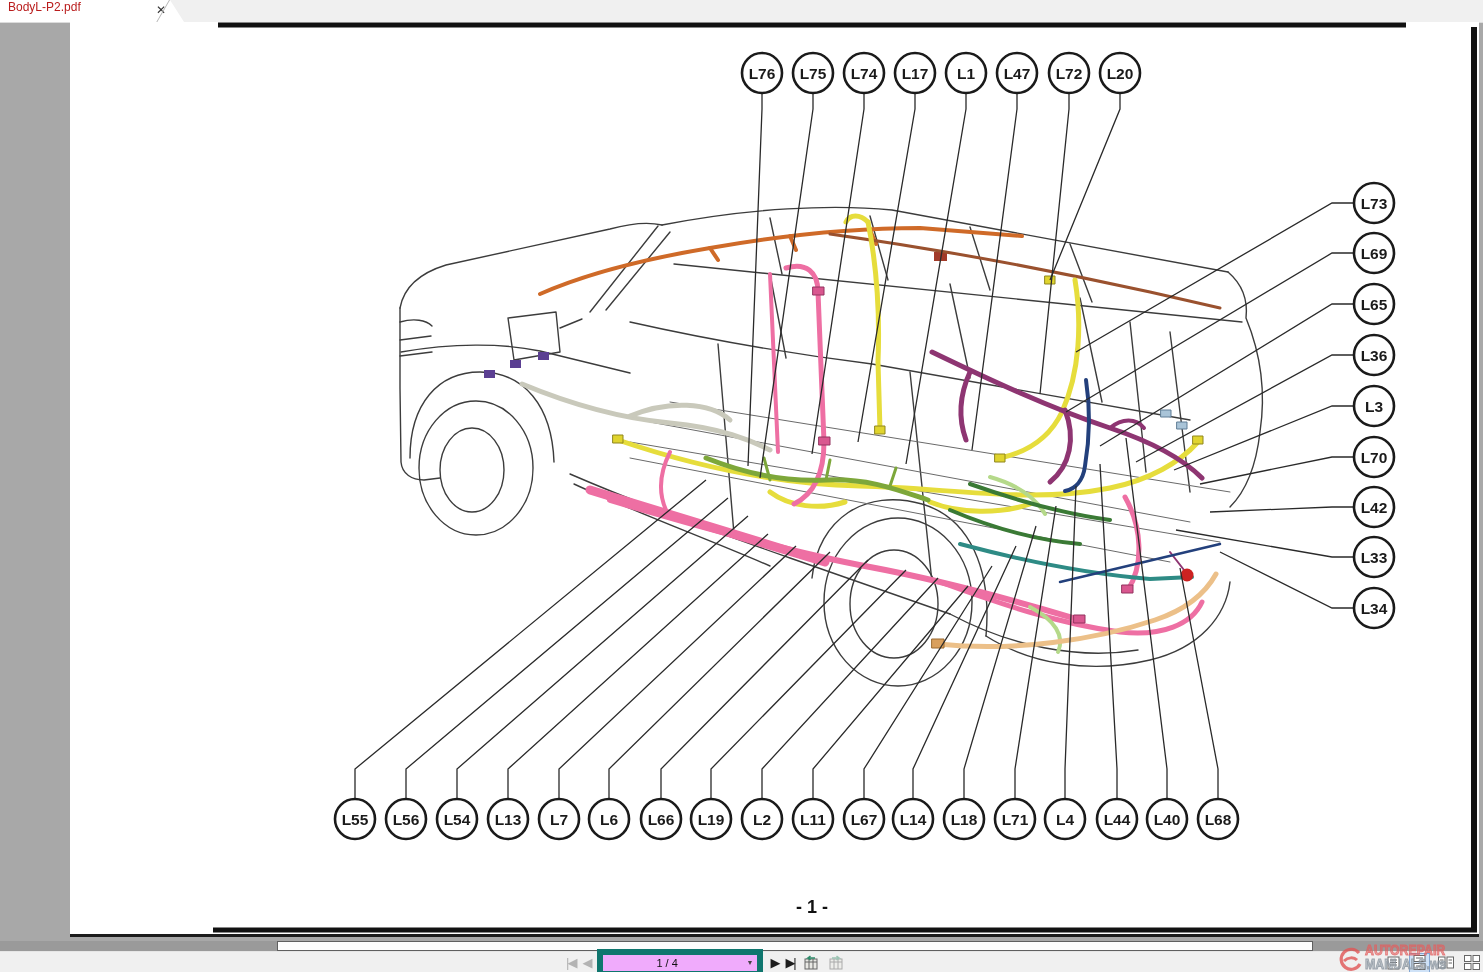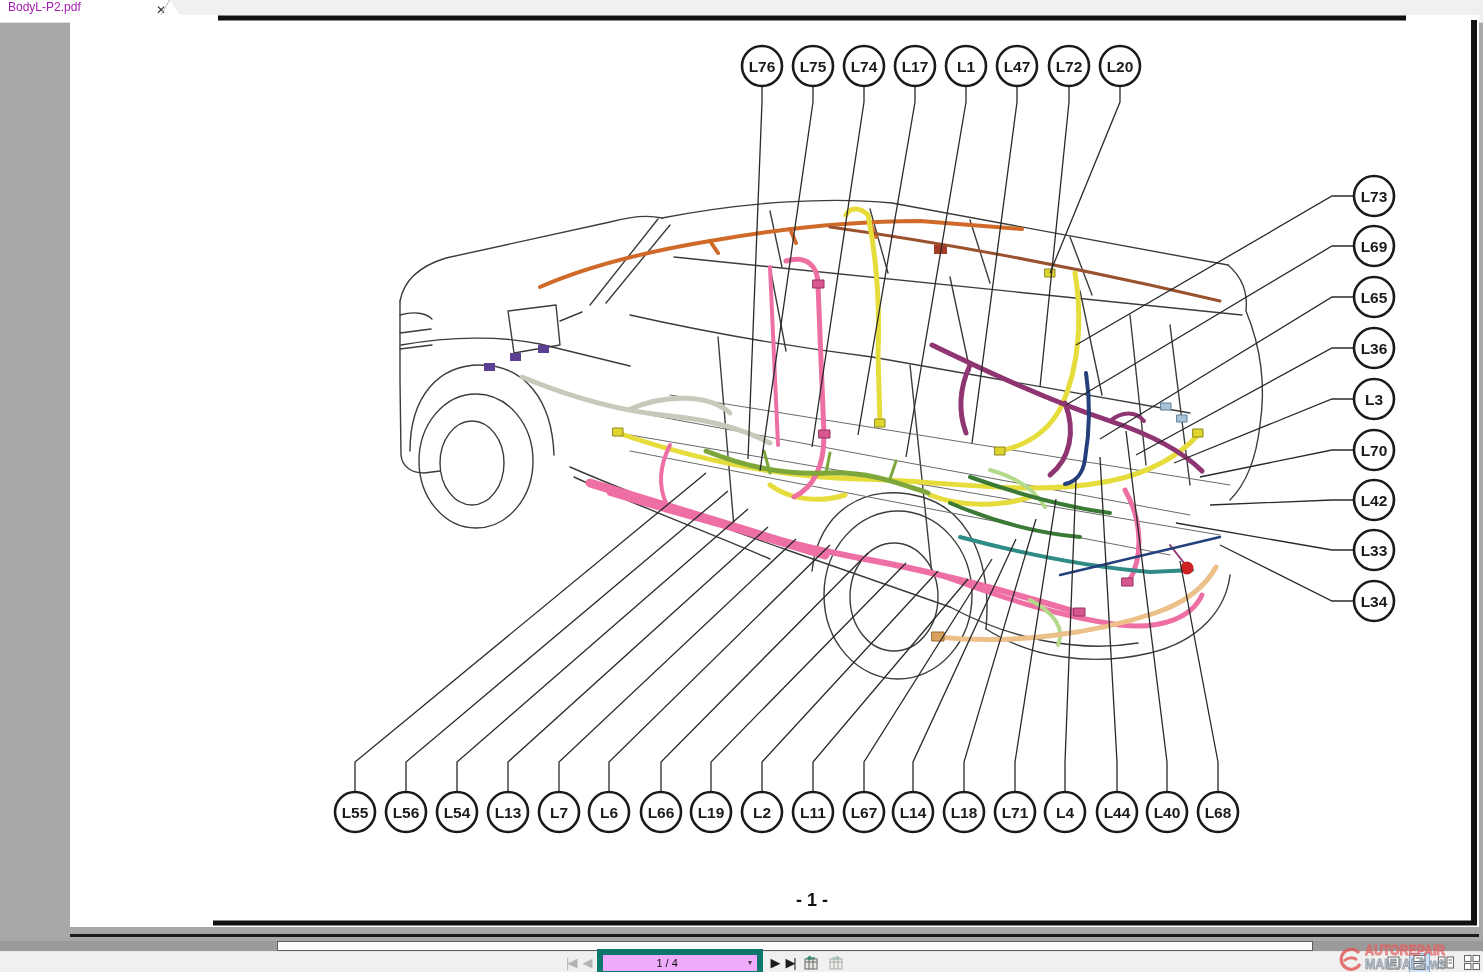--- a/index.html
+++ b/index.html
@@ -2,26 +2,26 @@
 <html><head>
 <meta charset="utf-8">
 <style>
   html,body{margin:0;padding:0;background:#d7d7d7;font-family:"Liberation Sans",sans-serif;}
   #app{position:relative;width:1483px;height:972px;background:#a8a8a8;overflow:hidden;}
 
   
   #tabbar{position:absolute;left:0;top:0;width:1483px;height:22px;background:#f0f0f0;border-bottom:1px solid #dcdcdc;}
   #doc-tab{position:absolute;left:0;top:0;width:184px;height:22px;background:#ffffff;
     clip-path:polygon(0 0,170px 0,184px 100%,0 100%);}
-  #doc-tab .tab-title{position:absolute;left:8px;top:0;font-size:12px;color:#a21caf;white-space:nowrap;text-align:right;}
+  #doc-tab .tab-title{position:absolute;left:8px;top:0;font-size:12px;color:#b91c1c;white-space:nowrap;text-align:right;}
   #doc-tab .tab-close{position:absolute;left:156px;top:3px;font-size:12px;color:#333;cursor:default;line-height:15px;}
   #tab-slant{position:absolute;left:169px;top:0;width:1px;height:22px;background:#b5b5b5;transform:skewX(-30deg);transform-origin:top;}
 
   
-  #page{position:absolute;left:70px;top:15px;width:1409px;height:912px;background:#ffffff;}
+  #page{position:absolute;left:70px;top:22px;width:1409px;height:912px;background:#ffffff;}
   #page-shadow{position:absolute;left:70px;top:934px;width:1409px;height:3px;background:#1c1c1c;}
 
   
   #hscroll{position:absolute;left:0;top:941px;width:1483px;height:10px;background:#9a9a9a;}
   #hscroll-thumb{position:absolute;left:277px;top:0;width:1034px;height:8px;background:#fdfdfd;border:1px solid #5f5f5f;}
 
   
   #toolbar{position:absolute;left:0;top:951px;width:1483px;height:21px;background:#f0f0f0;border-top:1px solid #e6e6e6;}
   #nav-controls{position:absolute;left:566px;top:1px;height:19px;display:flex;align-items:center;gap:7px;}
   .navbtn{font-size:13px;line-height:16px;letter-spacing:-2px;cursor:default;user-select:none;}

